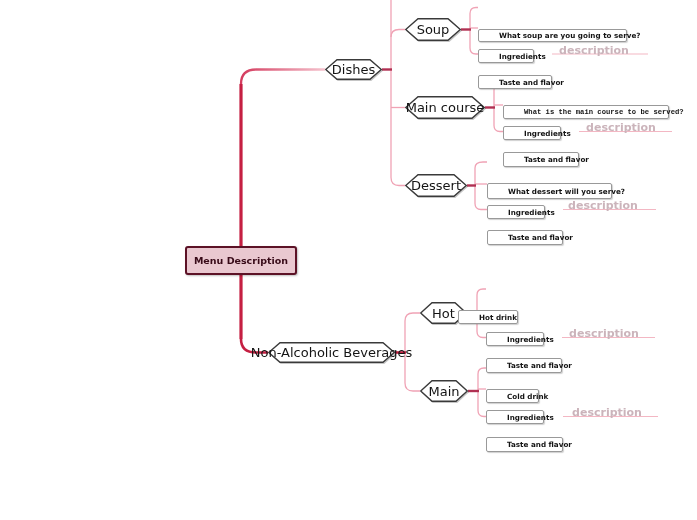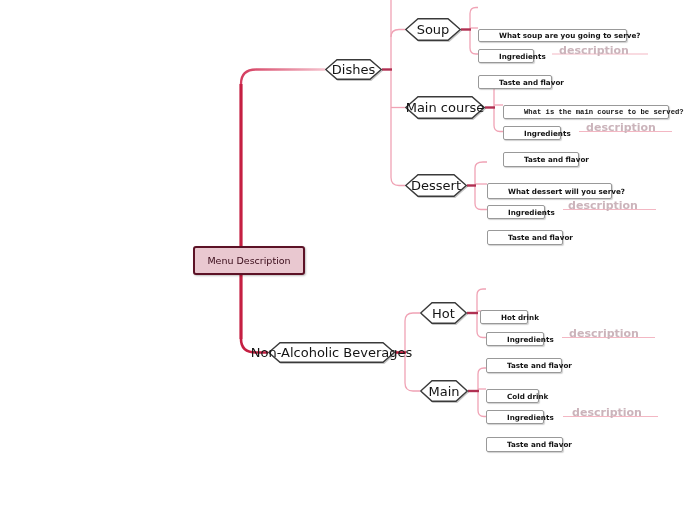--- a/index.html
+++ b/index.html
@@ -26,21 +26,21 @@
     border:1px solid var(--box-border);border-radius:2px;
     box-shadow:1px 1px 1px rgba(120,120,120,0.35);
     display:flex;align-items:center;padding-left:20px;
     font-size:7.2px;font-weight:bold;color:var(--node-text);white-space:nowrap;margin-top:28px;
   }
   .root{
     position:absolute;box-sizing:border-box;background:var(--root-fill);
     border:2px solid var(--root-border);border-radius:3px;
     box-shadow:1px 1px 2px rgba(0,0,0,0.25);
     display:flex;align-items:center;justify-content:center;
-    font-size:9.5px;font-weight:normal;color:var(--root-text);white-space:nowrap;margin-left:8px;
+    font-size:9.5px;font-weight:bold;color:var(--root-text);white-space:nowrap;
   }
   .desc{
     position:absolute;transform:translateX(-50%);
     font-size:11px;font-weight:bold;color:var(--desc-text);white-space:nowrap;
   }
 </style>
 </head>
 <body>
 
 <div id="canvas" style="--trunk: #c51f42; --branch-pink: #f0a3b5; --stub-red: #b03052; --desc-line: #f3b7c3; --desc-text: #cbb4bb; --hex-border: #3a3a3a; --box-border: #999999; --node-text: #141414; --root-fill: #e9c8d0; --root-border: #5c1226; --root-text: #380a18;">
@@ -130,21 +130,21 @@
       </div>
       <div class="box" style="left: 478px; top: 1px; width: 149px; height: 13px;">What soup are you going to serve?</div>
       <div class="box" style="left: 478px; top: 21px; width: 56px; height: 14px;">Ingredients</div>
       <div class="box" style="left: 478px; top: 47px; width: 74px; height: 14px;">Taste and flavor</div>
       <div class="box" style="left: 503px; top: 77px; width: 166px; height: 14px; font-family: Liberation Mono, monospace;">What is the main course to be served?</div>
       <div class="box" style="left: 503px; top: 98px; width: 58px; height: 14px;">Ingredients</div>
       <div class="box" style="left: 503px; top: 124px; width: 76px; height: 15px;">Taste and flavor</div>
       <div class="box" style="left: 487px; top: 155px; width: 125px; height: 16px;">What dessert will you serve?</div>
       <div class="box" style="left: 487px; top: 177px; width: 58px; height: 14px;">Ingredients</div>
       <div class="box" style="left: 487px; top: 202px; width: 76px; height: 15px;">Taste and flavor</div>
-      <div class="box" style="left: 480px; top: 282px; width: 48px; height: 14px;">Hot drink</div>
+      <div class="box" style="left: 458px; top: 282px; width: 60px; height: 14px;">Hot drink</div>
       <div class="box" style="left: 486px; top: 304px; width: 58px; height: 14px;">Ingredients</div>
       <div class="box" style="left: 486px; top: 330px; width: 76px; height: 15px;">Taste and flavor</div>
       <div class="box" style="left: 486px; top: 361px; width: 53px; height: 14px;">Cold drink</div>
       <div class="box" style="left: 486px; top: 382px; width: 58px; height: 14px;">Ingredients</div>
       <div class="box" style="left: 486px; top: 409px; width: 77px; height: 15px;">Taste and flavor</div>
       <div class="desc" style="left: 594px; top: 44px;">description</div>
       <div class="desc" style="left: 621px; top: 121px;">description</div>
       <div class="desc" style="left: 603px; top: 199px;">description</div>
       <div class="desc" style="left: 604px; top: 327px;">description</div>
       <div class="desc" style="left: 607px; top: 406px;">description</div>

